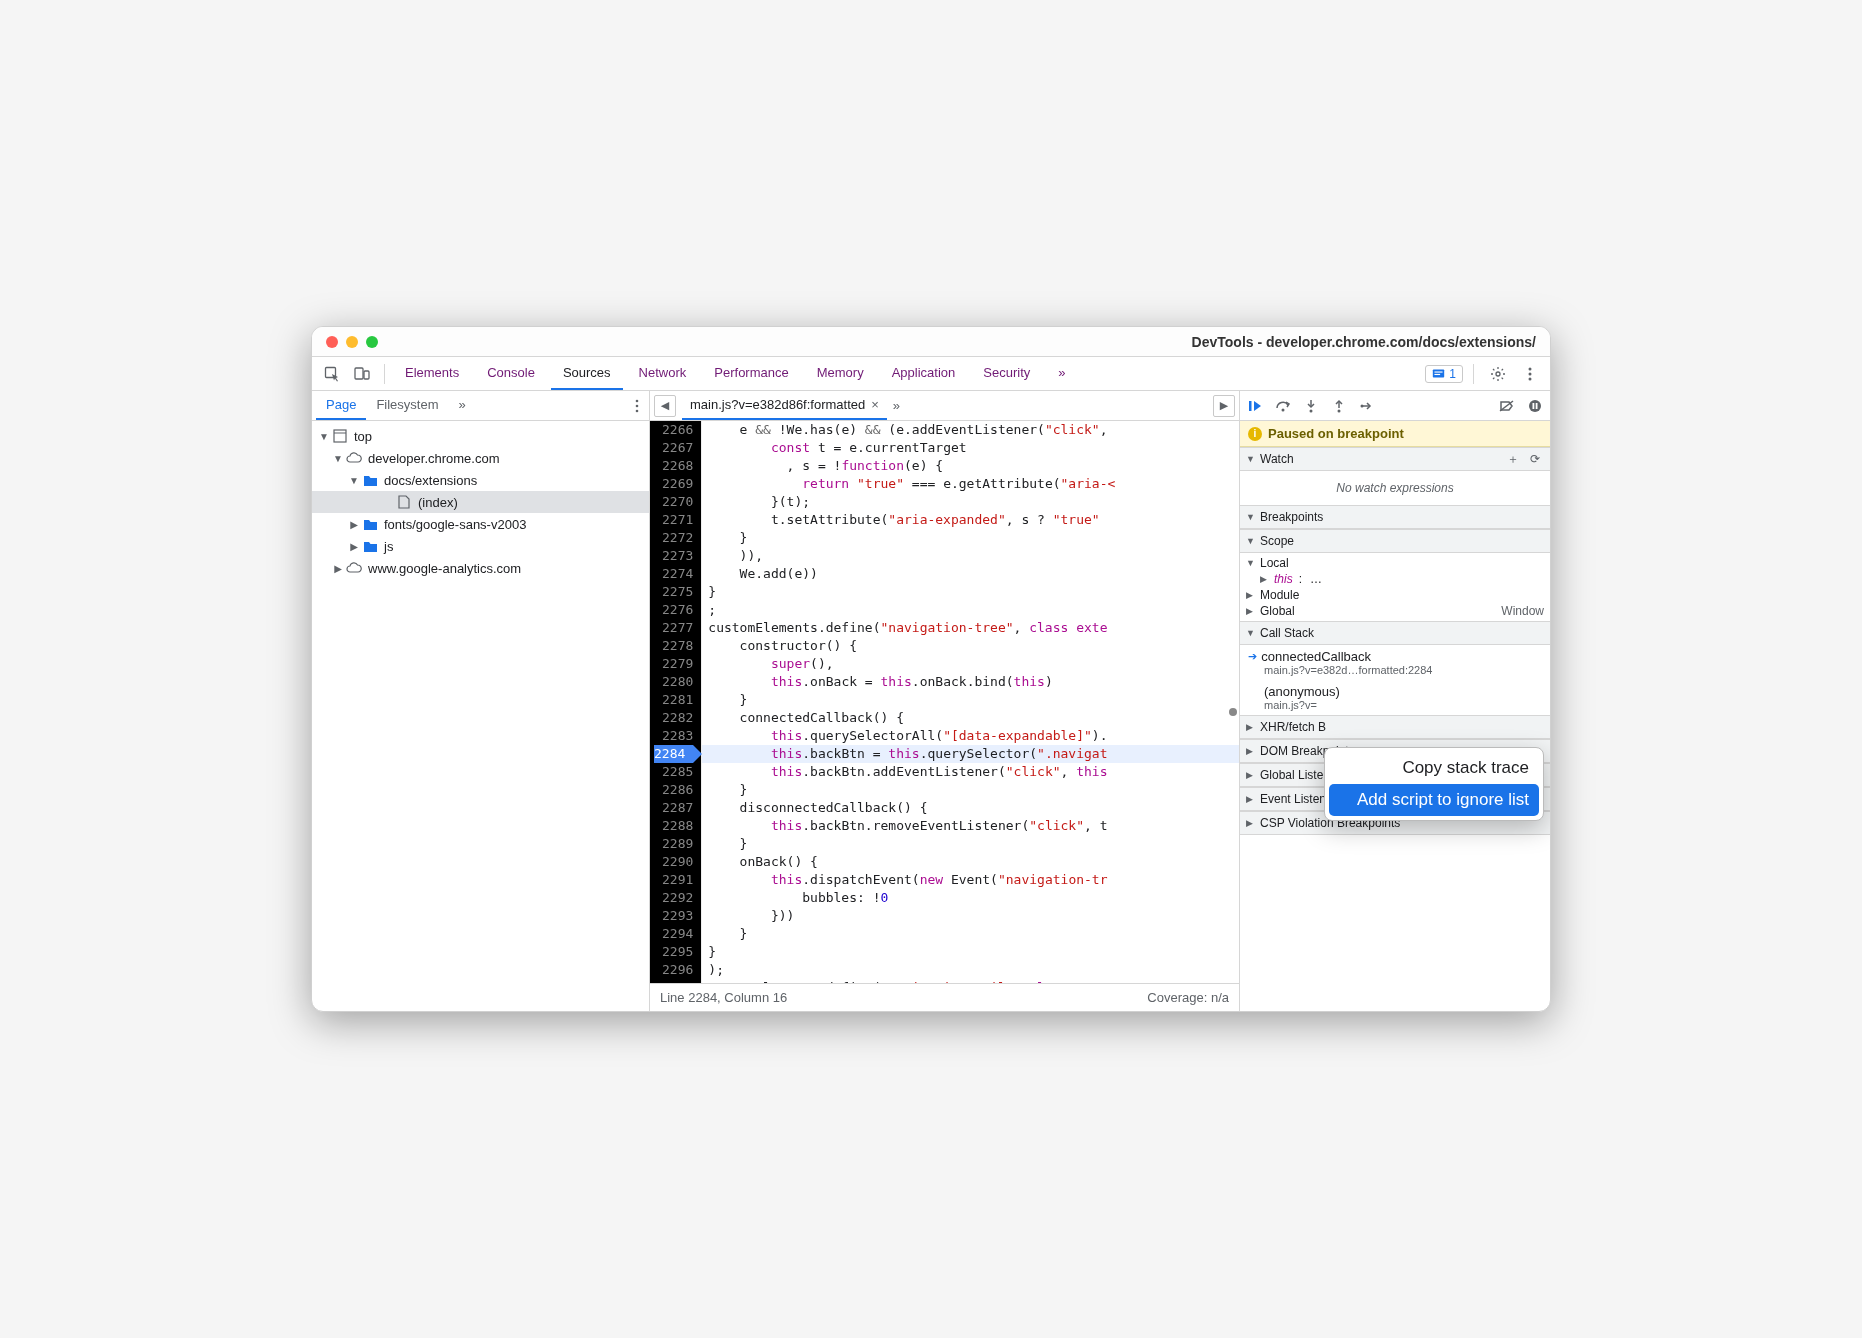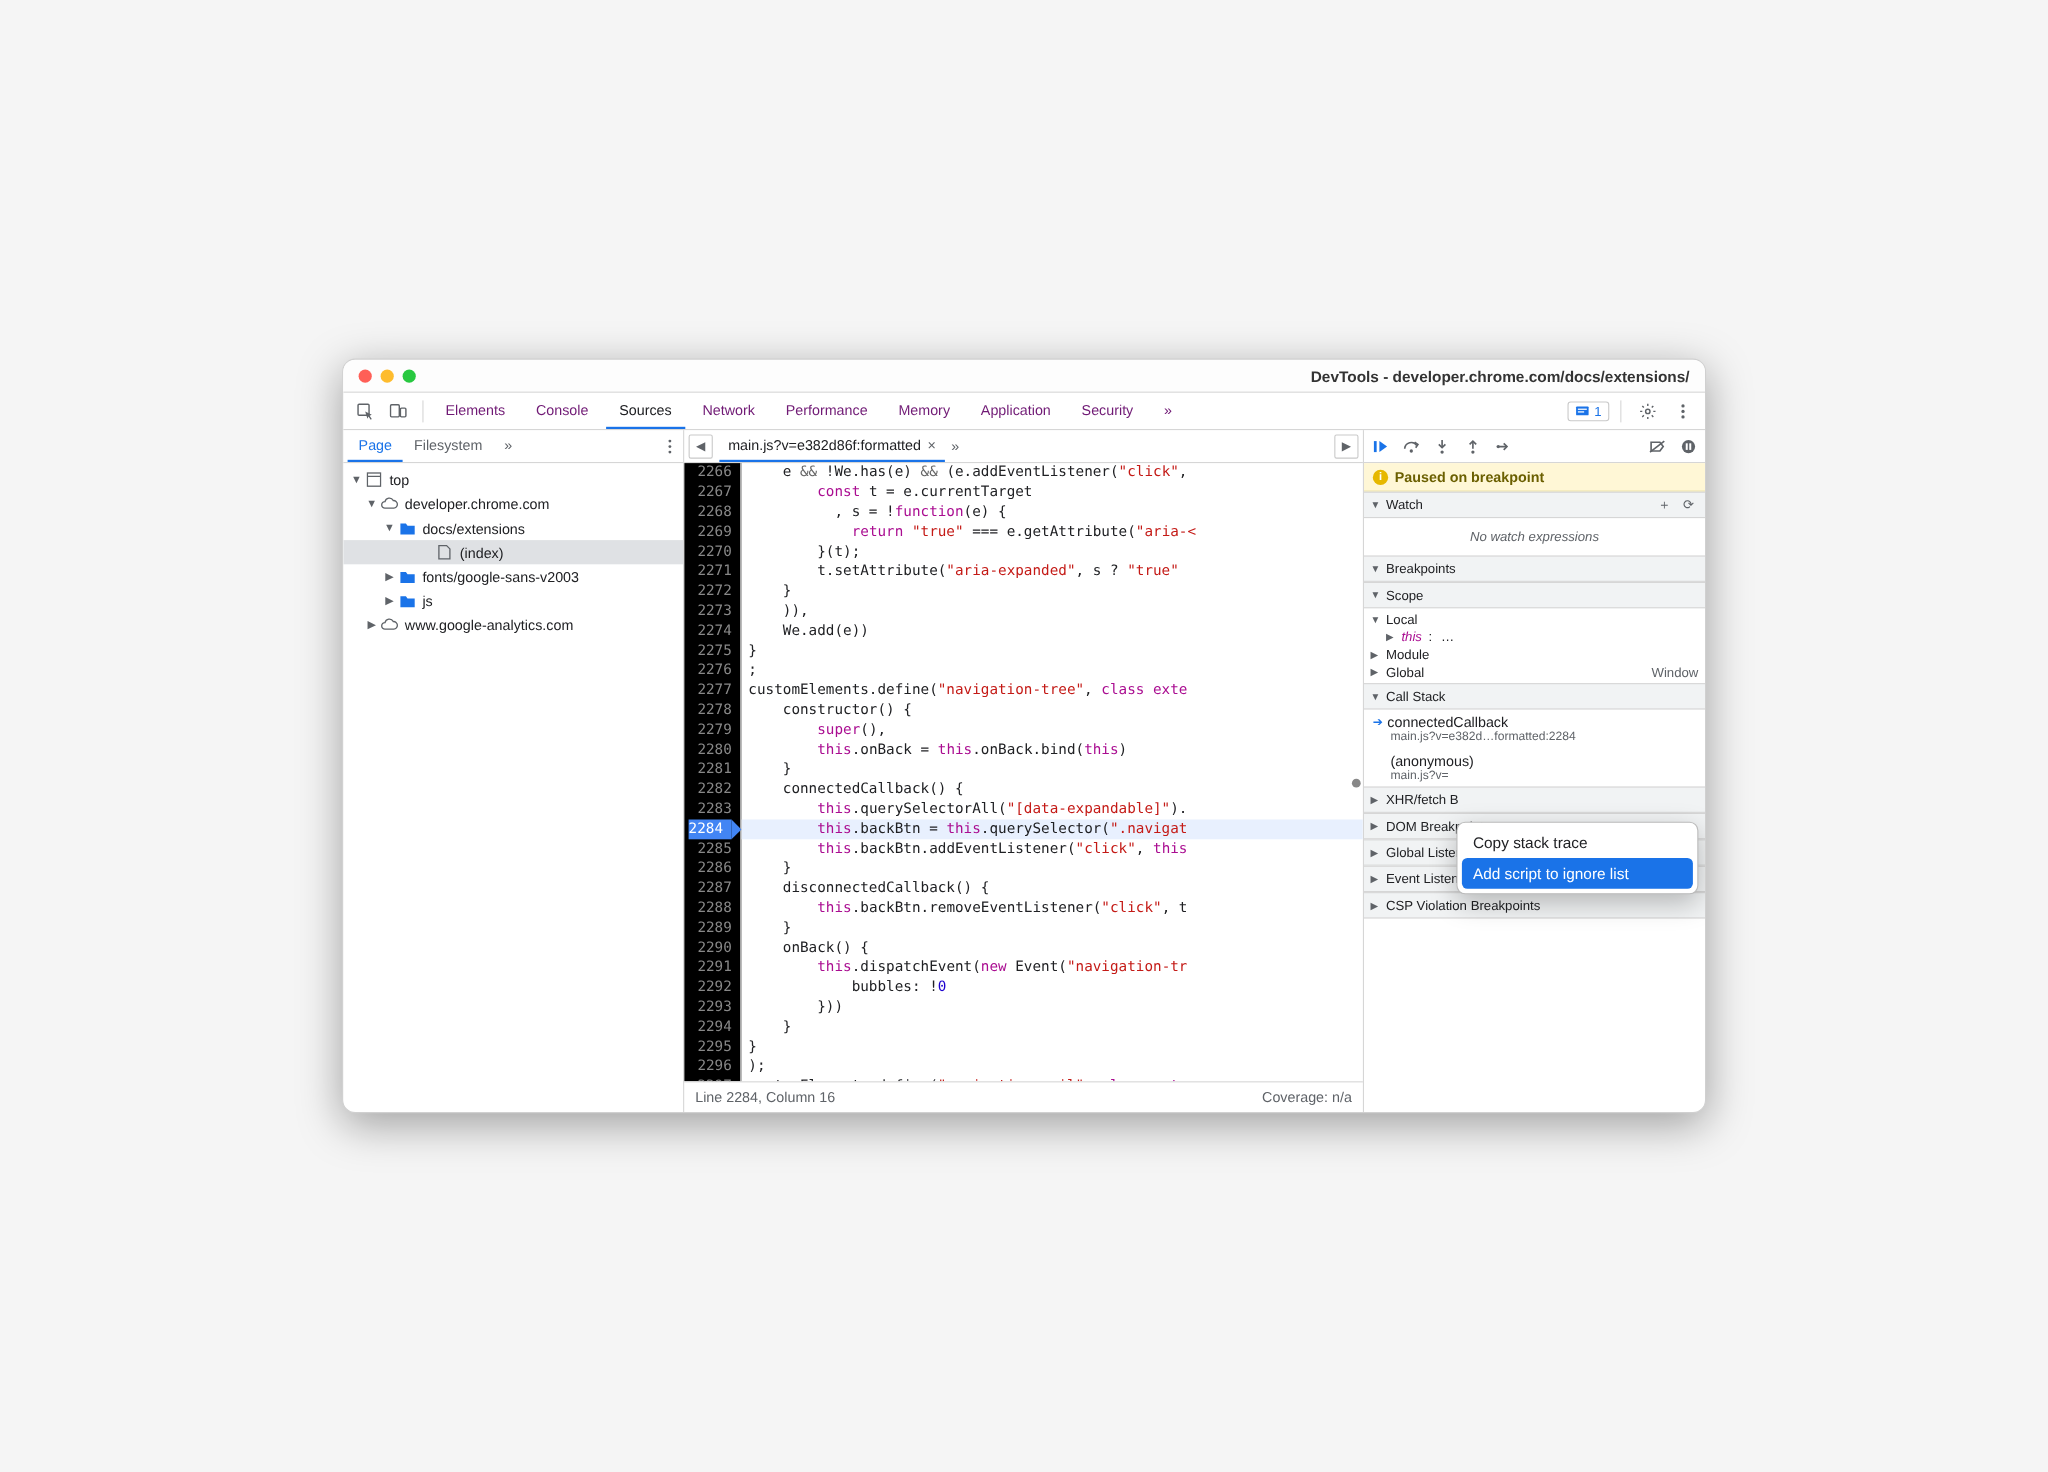--- a/index.html
+++ b/index.html
@@ -46,21 +46,21 @@
     color:#5f6368;
   }
   .toolbar .icon-btn { width:28px; height:28px; display:flex;align-items:center;justify-content:center;border-radius:4px;}
   .toolbar .sep{width:1px;height:20px;background:#d6d6d6;margin:0 6px;}
   .tabs {display:flex; gap:4px; flex:1; align-items:stretch; height:100%;}
   .tab { padding: 0 12px; display:flex;align-items:center; color:#701a75; cursor:default; border-bottom:2px solid transparent;}
   .tab.src-active{color:#202124;border-bottom-color:#1a73e8;font-weight:500;}
   .toolbar-right{display:flex;align-items:center;gap:4px;}
   .issue-badge{display:flex;align-items:center;gap:4px;border:1px solid #c9c9c9;border-radius:3px;padding:1px 6px;font-size:12px;color:#1a73e8;}
   .main{display:flex;height:620px;}
-  .left-pane{width:310px;border-right:1px solid #d6d6d6;display:flex;flex-direction:column;}
+  .left-pane{width:338px;border-right:1px solid #d6d6d6;display:flex;flex-direction:column;}
   .left-tabs{height:30px;display:flex;align-items:stretch;border-bottom:1px solid #d6d6d6;padding:0 4px;}
   .left-tab{padding:0 10px;display:flex;align-items:center;color:#5f6368;border-bottom:2px solid transparent;}
   .left-tab.active{color:#1a73e8;border-bottom-color:#1a73e8;}
   .left-tabs .spacer{flex:1;}
   .left-tabs .more{padding:0 6px;display:flex;align-items:center;color:#5f6368;}
   .tree{flex:1;overflow:auto;padding:4px 0;font-size:13px;color:#202124;}
   .tree-row{display:flex;align-items:center;height:22px;padding-right:6px;white-space:nowrap;}
   .tree-row.selected{background:#dfe1e4;}
   .twisty{width:12px;text-align:center;color:#5f6368;font-size:10px;margin-right:2px;}
   .ticon{width:16px;height:16px;margin-right:6px;display:inline-flex;align-items:center;justify-content:center;}
@@ -117,21 +117,21 @@
     right:6px;
     top:420px;
     background:#fff;
     border:1px solid #bbb;
     border-radius:8px;
     box-shadow:0 8px 24px rgba(0,0,0,.25);
     padding:4px;
     z-index:100;
     width:220px;
   }
-  .context-menu .item{padding:6px 10px;border-radius:5px;color:#202124;font-size:14px;}
+  .context-menu .item{padding:6px 10px;border-radius:5px;color:#202124;font-size:17px;text-align:right;}
   .context-menu .item.hover{background:#1a73e8;color:#ffffff;}
   svg{display:block;}
   .scrollbar-dot{position:absolute;right:2px;width:8px;height:8px;border-radius:50%;background:#888;top:51%;}
 </style>
 </head>
 <body>
 
 <div class="window">
   <div class="titlebar">
     <div class="traffic-lights">

